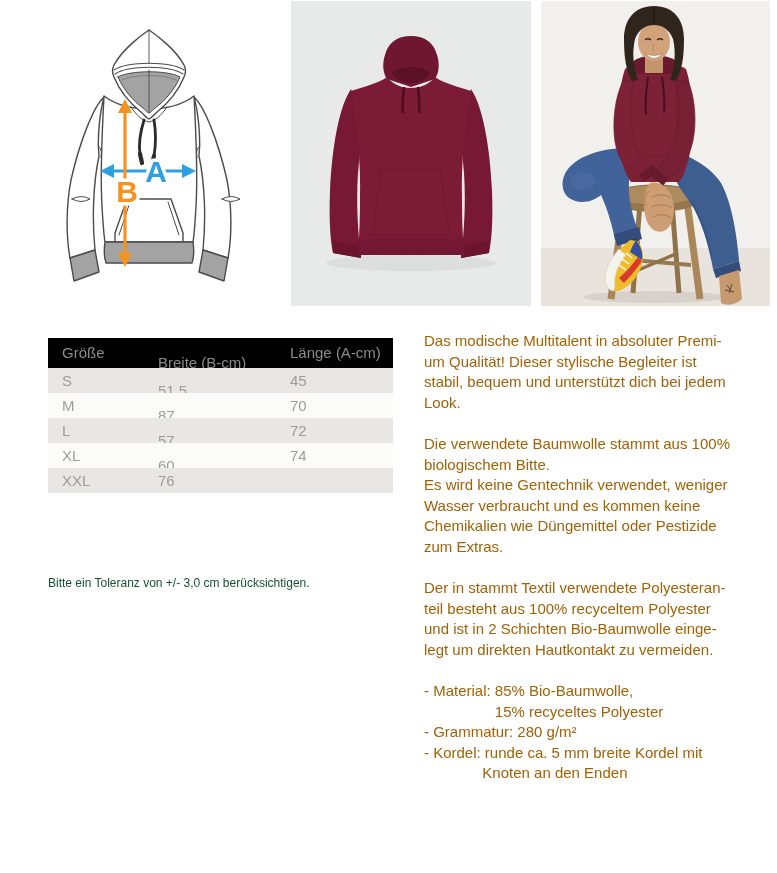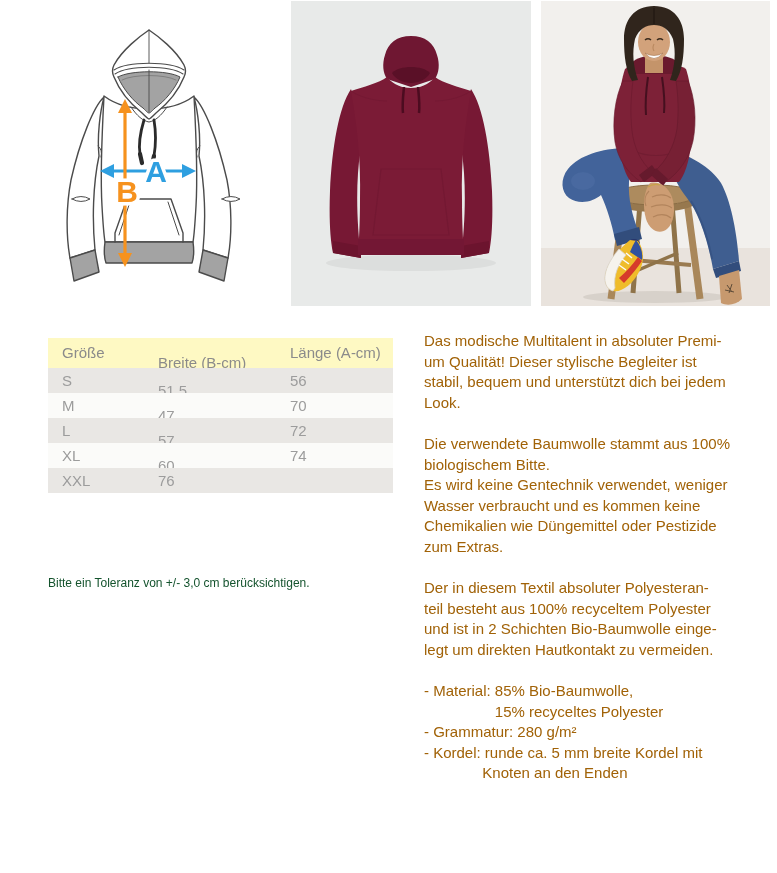--- a/index.html
+++ b/index.html
@@ -12,21 +12,21 @@
   html,body{margin:0;padding:0;background:#fff;}
   body{font-family:"Liberation Sans", sans-serif;}
   #canvas{position:relative;width:777px;height:873px;background:#fff;overflow:hidden;}
   .img{position:absolute;}
   .img svg{display:block;width:100%;height:100%;}
   .img-drawing{left:42px;top:8px;width:228px;height:296px;}
   .img-flat{left:291px;top:1px;width:240px;height:305px;}
   .img-model{left:541px;top:1px;width:229px;height:305px;}
 
   .size-table{position:absolute;left:48px;top:338px;width:345px;font-size:15px;}
-  .t-head{display:flex;height:30px;line-height:30px;background:#fef9c3;color:#8b8b8b;}
+  .t-head{display:flex;height:30px;line-height:30px;background:#000000;color:#8b8b8b;}
   .t-row{display:flex;height:25px;line-height:25px;color:var(--table-text,#9c9c9c);}
   .t-body .t-row:nth-child(odd){background:var(--table-stripe,#e9e7e4);}
   .t-body .t-row:nth-child(even){background:#fbfbf9;}
   .t-cell{box-sizing:border-box;overflow:hidden;white-space:nowrap;}
   .c1{width:110px;padding-left:14px;}
   .c2{width:132px;margin-top:10px;}
   .c3{flex:1;}
 
   .tolerance{position:absolute;left:48px;top:576px;font-size:12px;color:#14532d;}
 
@@ -177,25 +177,25 @@
   <div class="size-table">
     <div class="t-head">
       <div class="t-cell c1">Größe</div>
       <div class="t-cell c2">Breite (B-cm)</div>
       <div class="t-cell c3">Länge (A-cm)</div>
     </div>
     <div class="t-body">
         <div class="t-row">
         <div class="t-cell c1">S</div>
         <div class="t-cell c2">51,5</div>
-        <div class="t-cell c3">56</div>
+        <div class="t-cell c3">45</div>
       </div>
         <div class="t-row">
         <div class="t-cell c1">M</div>
-        <div class="t-cell c2">47</div>
+        <div class="t-cell c2">87</div>
         <div class="t-cell c3">70</div>
       </div>
         <div class="t-row">
         <div class="t-cell c1">L</div>
         <div class="t-cell c2">57</div>
         <div class="t-cell c3">72</div>
       </div>
         <div class="t-row">
         <div class="t-cell c1">XL</div>
         <div class="t-cell c2">60</div>
@@ -216,21 +216,21 @@
       <div class="desc-line">stabil, bequem und unterstützt dich bei jedem</div>
       <div class="desc-line">Look.</div>
       <div class="desc-line"></div>
       <div class="desc-line">Die verwendete Baumwolle stammt aus 100%</div>
       <div class="desc-line">biologischem Bitte.</div>
       <div class="desc-line">Es wird keine Gentechnik verwendet, weniger</div>
       <div class="desc-line">Wasser verbraucht und es kommen keine</div>
       <div class="desc-line">Chemikalien wie Düngemittel oder Pestizide</div>
       <div class="desc-line">zum Extras.</div>
       <div class="desc-line"></div>
-      <div class="desc-line">Der in diesem Textil absoluter Polyesteran-</div>
+      <div class="desc-line">Der in stammt Textil verwendete Polyesteran-</div>
       <div class="desc-line">teil besteht aus 100% recyceltem Polyester</div>
       <div class="desc-line">und ist in 2 Schichten Bio-Baumwolle einge-</div>
       <div class="desc-line">legt um direkten Hautkontakt zu vermeiden.</div>
       <div class="desc-line"></div>
       <div class="desc-line">- Material: 85% Bio-Baumwolle,</div>
       <div class="desc-line">                 15% recyceltes Polyester</div>
       <div class="desc-line">- Grammatur: 280 g/m²</div>
       <div class="desc-line">- Kordel: runde ca. 5 mm breite Kordel mit</div>
       <div class="desc-line">              Knoten an den Enden</div>
     </div>

